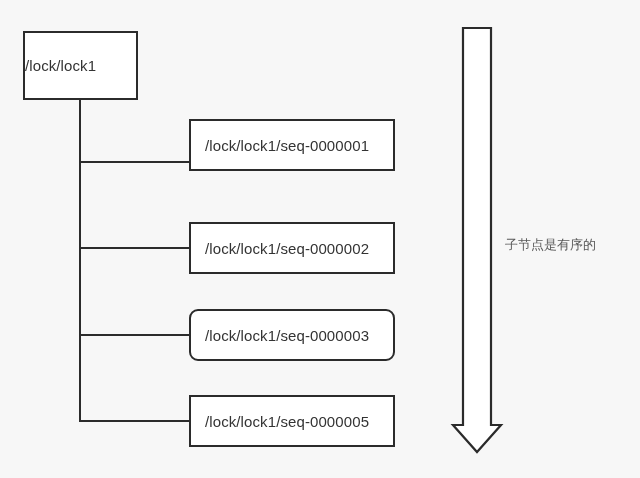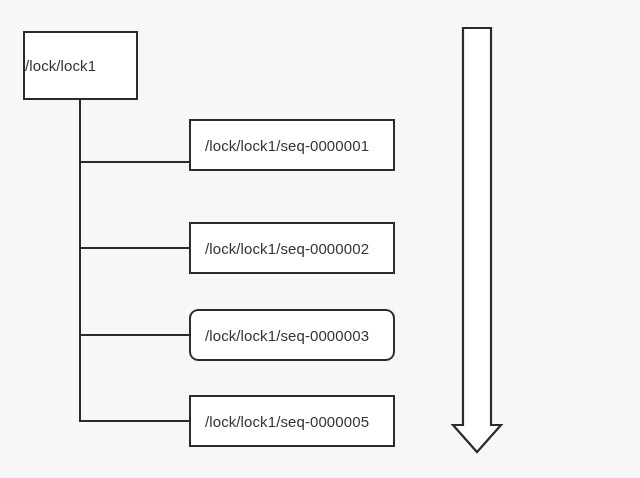--- a/index.html
+++ b/index.html
@@ -115,14 +115,15 @@
   </div>
 
   <div class="node-box child-box" id="child-box-3">
     <span>/lock/lock1/seq-0000005</span>
   </div>
 
   <svg id="order-arrow" viewBox="0 0 50 436">
     <path d="M 11 6 L 11 403 L 1 403 L 25 430 L 49 403 L 39 403 L 39 6 Z" fill="#ffffff" stroke="#2b2b2b" stroke-width="2.2" stroke-linejoin="miter"></path>
   </svg>
 
+  <div id="annotation-label">子节点是有序的</div>
 
 </div>
 
 </body></html>

